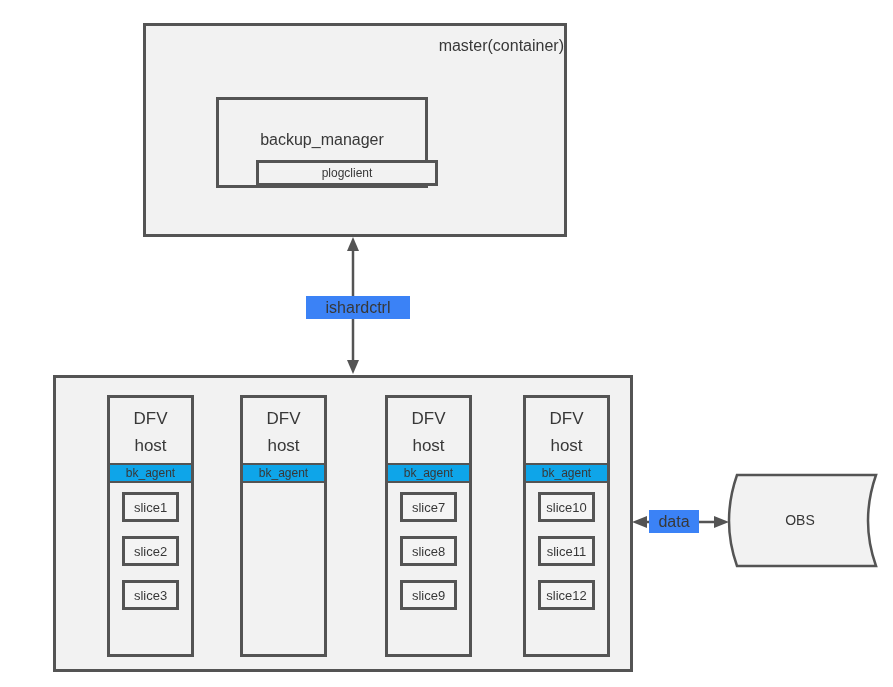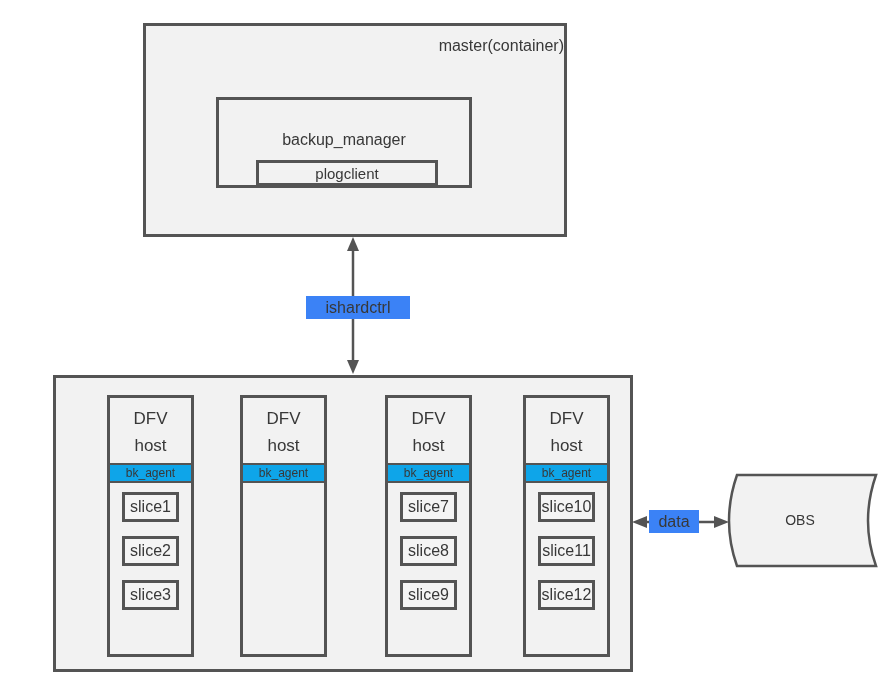--- a/index.html
+++ b/index.html
@@ -26,27 +26,27 @@
     position: absolute;
     background: #f2f2f2;
     border: 3px solid #545454;
     box-sizing: border-box;
   }
   .master { left: 143px; top: 23px; width: 424px; height: 214px; }
   .master-title {
     position: absolute; left: 0; right: 0; top: 11px;
     text-align: right; font-size: 16px;
   }
-  .backup { left: 70px; top: 71px; width: 256px; height: 91px; }
+  .backup { left: 70px; top: 71px; width: 212px; height: 91px; }
   .backup-label {
     position: absolute; left: 0; right: 0; top: 31px;
     text-align: center; font-size: 16px;
   }
   .plog { left: 110px; top: 134px; width: 182px; height: 26px;
-    display: flex; align-items: center; justify-content: center; font-size: 15px; }
+    display: flex; align-items: center; justify-content: center; font-size: 12px; }
 
   .cluster { left: 53px; top: 375px; width: 580px; height: 297px; }
 
   .host { position: absolute; top: 17px; width: 87px; height: 262px;
     background: #f2f2f2; border: 3px solid #545454; box-sizing: border-box;
     display: flex; flex-direction: column; }
   .host-1 { left: 51px; }
   .host-2 { left: 184px; }
   .host-3 { left: 329px; }
   .host-4 { left: 467px; }
@@ -62,21 +62,21 @@
     font-size: 12px;
   }
   .slices {
     flex: 1; display: flex; flex-direction: column; align-items: center;
     padding-top: 9px; gap: 14px;
   }
   .slice {
     width: 57px; height: 30px; box-sizing: border-box;
     border: 3px solid #545454; background: #f4f4f4;
     display: flex; align-items: center; justify-content: center;
-    font-size: 16px; flex: none;
+    font-size: 13px; flex: none;
   }
 
   .chip {
     position: absolute; background: #3b82f6;
     display: flex; align-items: center; justify-content: center;
     font-size: 16px;
   }
   .chip-ishardctrl { left: 306px; top: 296px; width: 104px; height: 23px; }
   .chip-data { left: 649px; top: 510px; width: 50px; height: 23px; }
 

